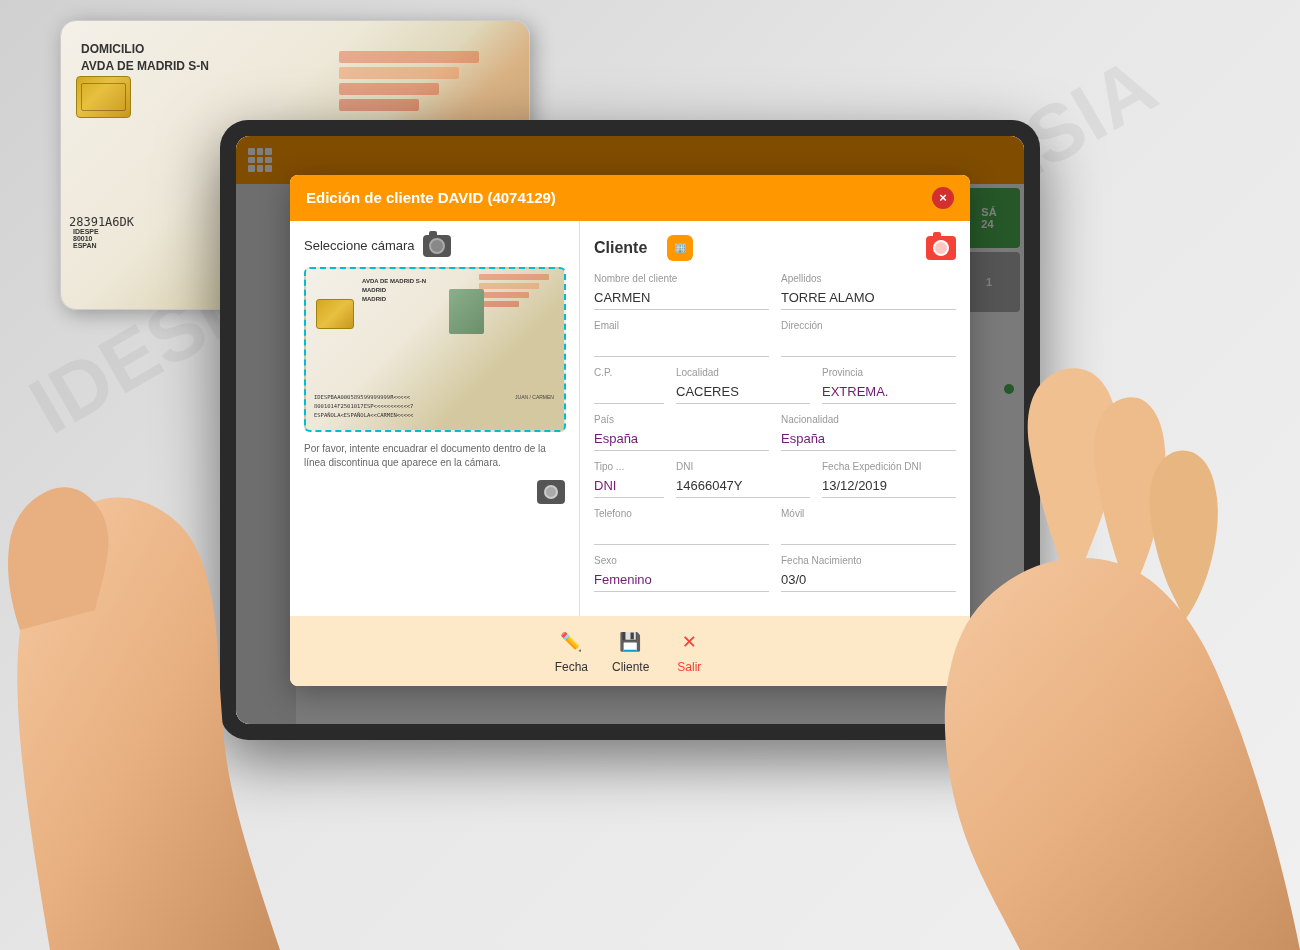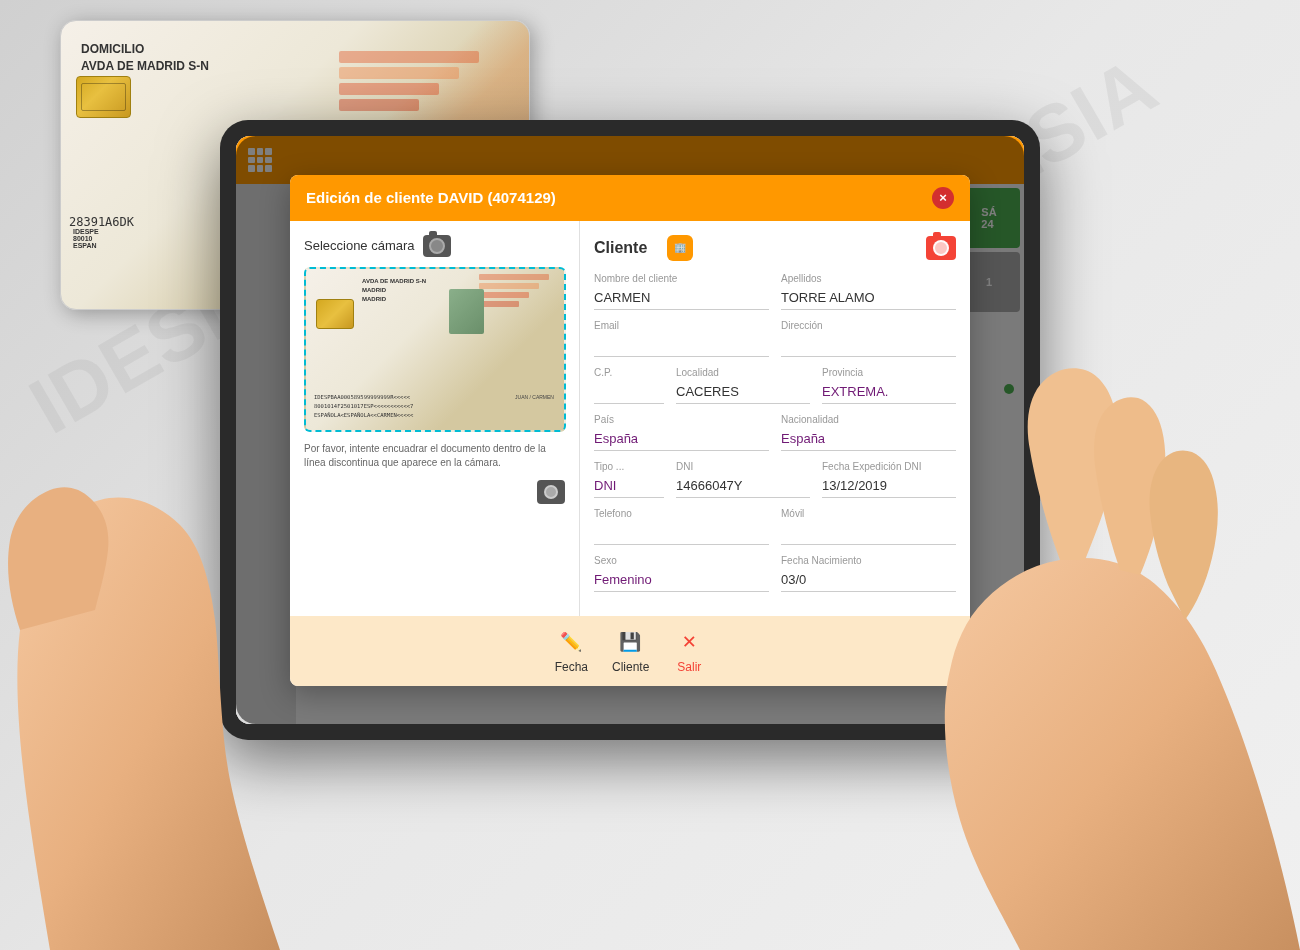--- a/index.html
+++ b/index.html
@@ -238,21 +238,20 @@
     }
 
     
     .modal-overlay {
       position: absolute;
       top: 0; left: 0; right: 0; bottom: 0;
       background: rgba(0,0,0,0.5);
       display: flex;
       align-items: center;
       justify-content: center;
-      border-radius: 20px;
     }
     .modal {
       background: white;
       border-radius: 8px;
       width: 680px;
       max-height: 540px;
       overflow: hidden;
       box-shadow: 0 8px 30px rgba(0,0,0,0.3);
       display: flex;
       flex-direction: column;

